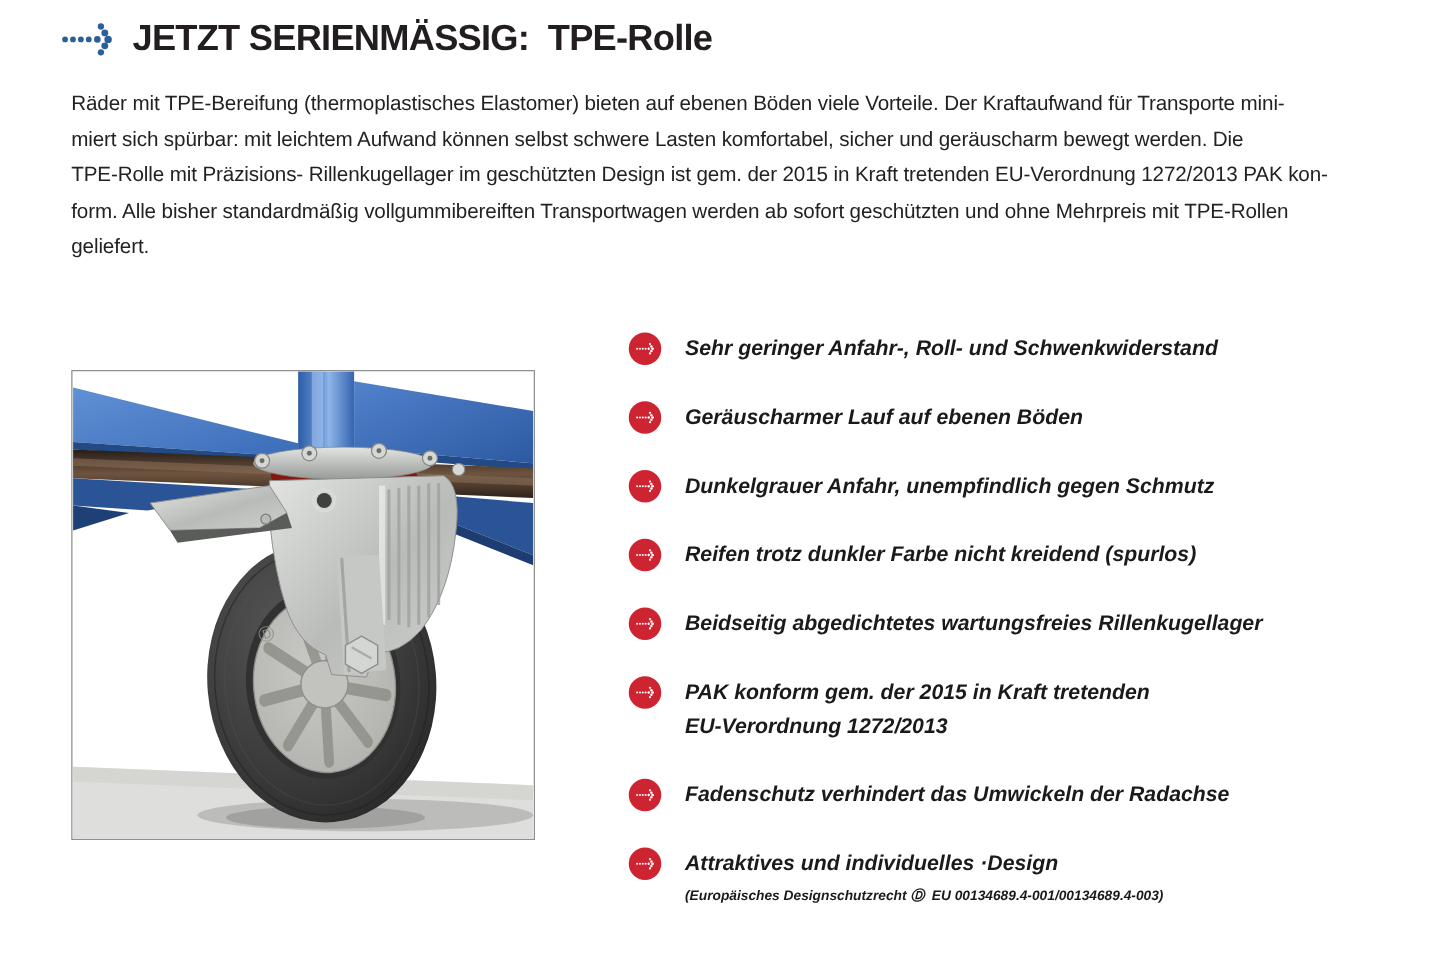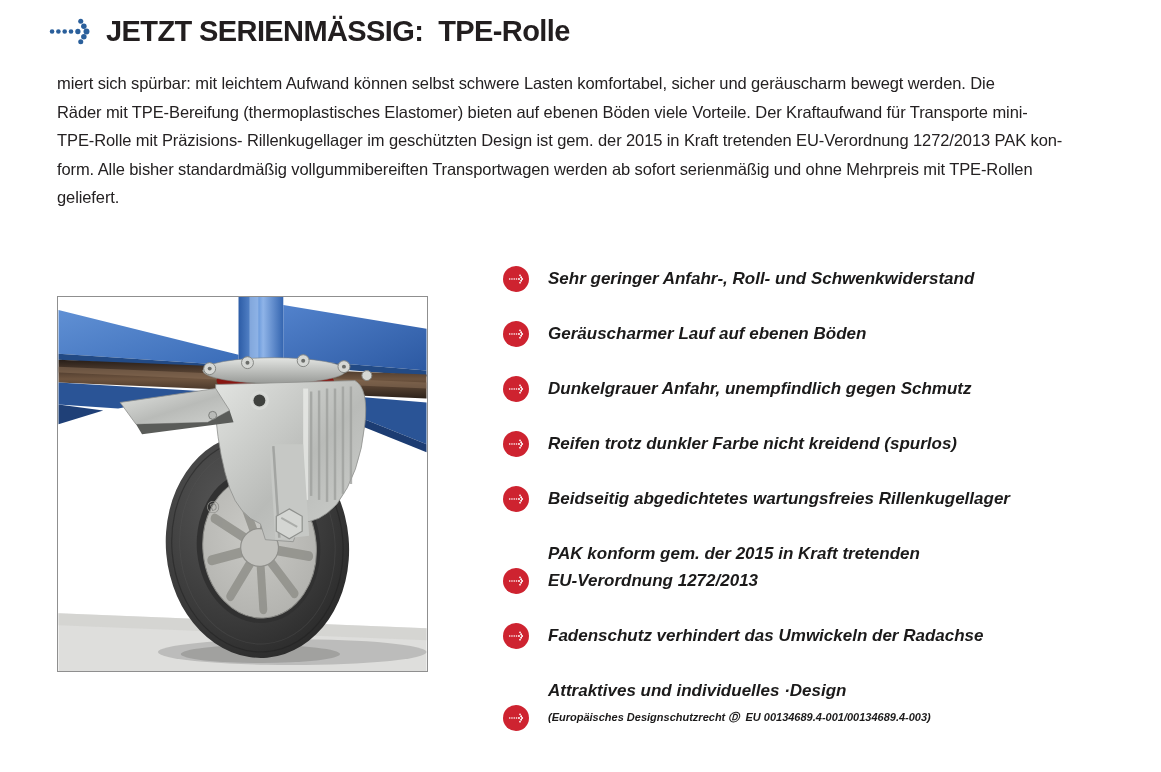--- a/index.html
+++ b/index.html
@@ -21,21 +21,21 @@
     color:#242122;white-space:pre;
   }
   
   .photo{
     position:absolute;left:57px;top:296px;width:371px;height:376px;margin:0;
     border:1px solid #8f8f8f;box-sizing:border-box;background:#fff;overflow:hidden;
   }
   .photo svg{display:block;width:100%;height:100%;}
   
   .features{position:absolute;left:503px;top:265px;margin:0;padding:0;list-style:none;}
-  .feature{display:flex;align-items:flex-end;gap:19px;margin-bottom:28px;}
+  .feature{display:flex;align-items:flex-start;gap:19px;margin-bottom:28px;}
   .feature:last-child{margin-bottom:0;}
   .bullet{
     width:26px;height:26px;border-radius:50%;flex:none;margin-top:1px;
     background:var(--bullet-red,#ce2330);
     display:flex;align-items:center;justify-content:center;
   }
   .bullet svg{width:17px;height:14px;fill:#ffffff;}
   .fline{
     font-weight:bold;font-style:italic;font-size:17px;line-height:27px;
     color:#1b1a1a;white-space:pre;
@@ -65,24 +65,24 @@
 <div class="page">
 
   <header class="title-row">
     <svg class="title-icon" viewBox="0 0 40 34">
         <use href="#dotted-arrow"></use>
       </svg>
     <h1 class="title">JETZT SERIENMÄSSIG:  TPE-Rolle</h1>
   </header>
 
   <section class="intro">
+    <div class="intro-line">Räder mit TPE-Bereifung (thermoplastisches Elastomer) bieten auf ebenen Böden viele Vorteile. Der Kraftaufwand für Transporte mini-</div>
     <div class="intro-line">miert sich spürbar: mit leichtem Aufwand können selbst schwere Lasten komfortabel, sicher und geräuscharm bewegt werden. Die</div>
-    <div class="intro-line">Räder mit TPE-Bereifung (thermoplastisches Elastomer) bieten auf ebenen Böden viele Vorteile. Der Kraftaufwand für Transporte mini-</div>
     <div class="intro-line">TPE-Rolle mit Präzisions- Rillenkugellager im geschützten Design ist gem. der 2015 in Kraft tretenden EU-Verordnung 1272/2013 PAK kon-</div>
-    <div class="intro-line">form. Alle bisher standardmäßig vollgummibereiften Transportwagen werden ab sofort serienmäßig und ohne Mehrpreis mit TPE-Rollen</div>
+    <div class="intro-line">form. Alle bisher standardmäßig vollgummibereiften Transportwagen werden ab sofort geschützten und ohne Mehrpreis mit TPE-Rollen</div>
     <div class="intro-line">geliefert.</div>
   </section>
 
   <figure class="photo">
     <svg viewBox="0 0 370 376">
       <defs>
         <linearGradient id="gPole" x1="0" y1="0" x2="1" y2="0">
           <stop offset="0" stop-color="#2c5ca6"></stop>
             <stop offset=".45" stop-color="#6f9ddd"></stop>
           <stop offset=".55" stop-color="#8fb4e8"></stop>

